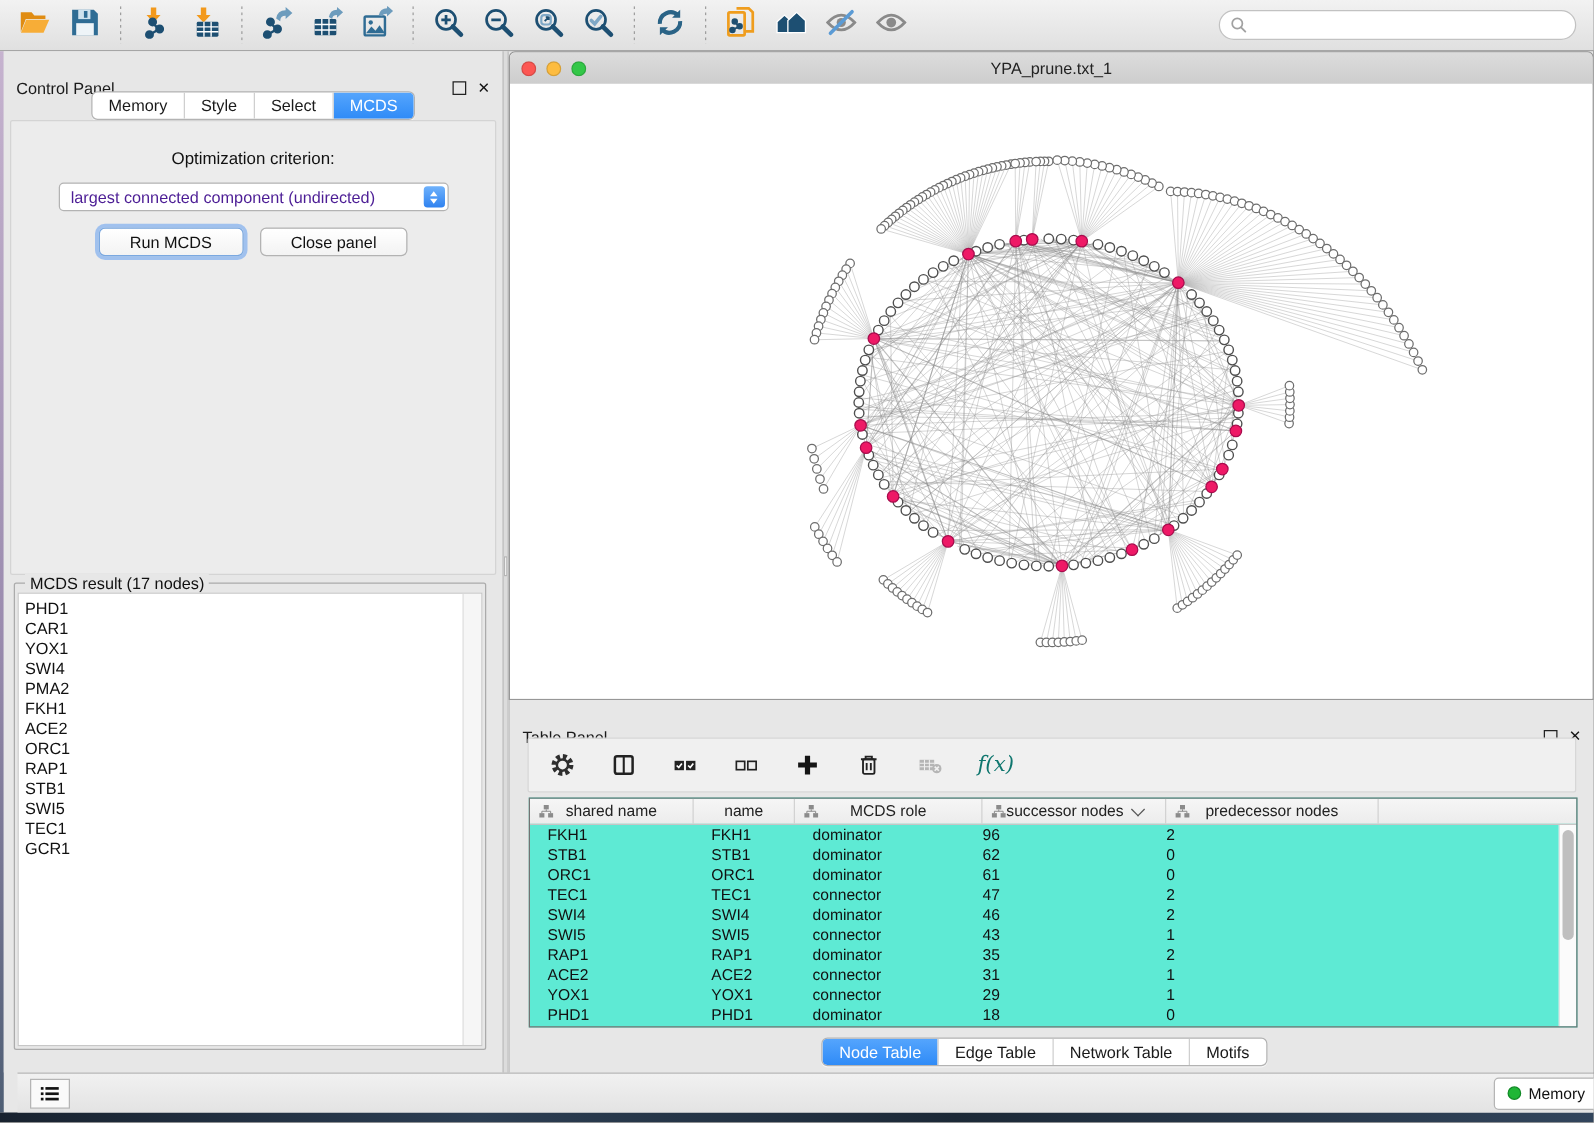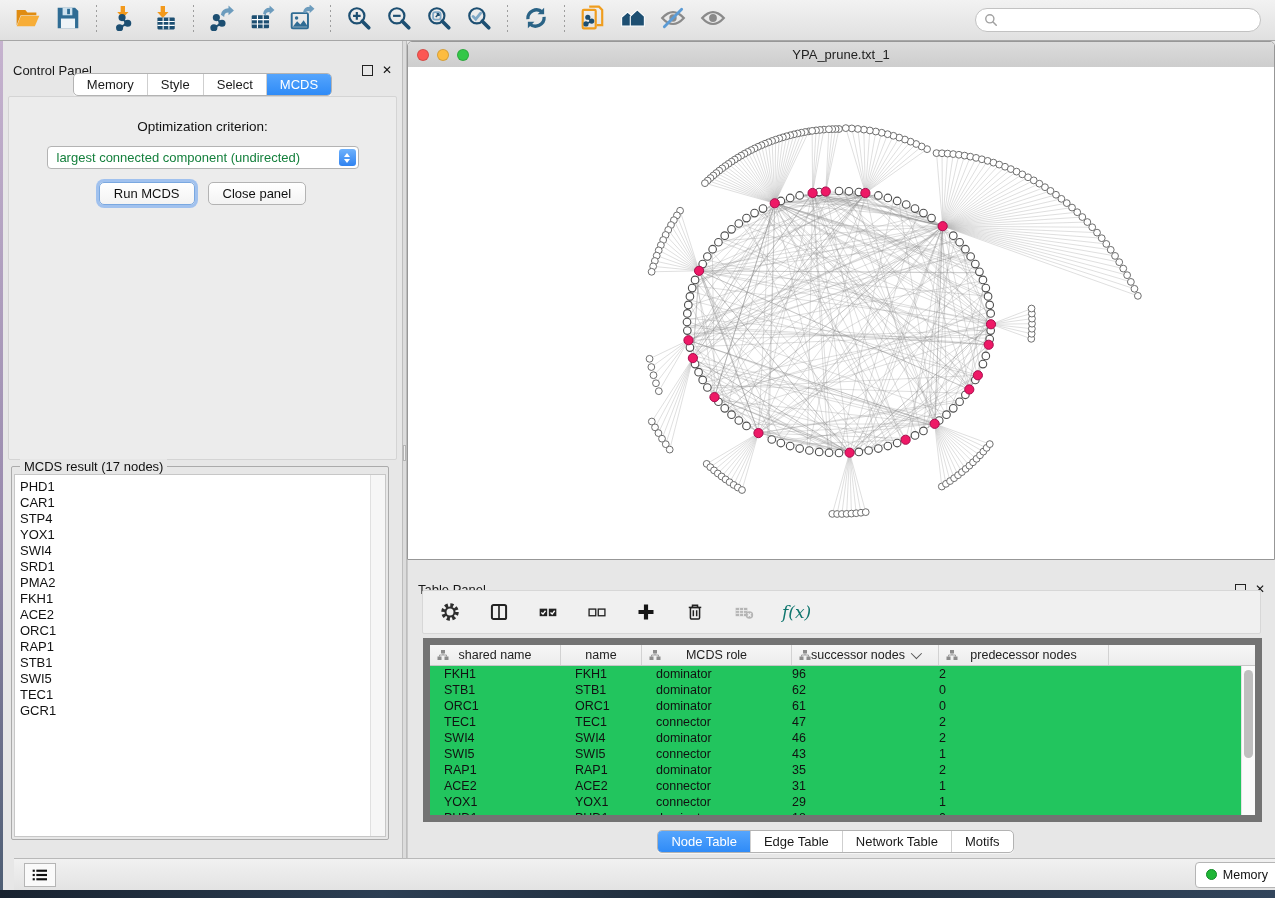--- a/index.html
+++ b/index.html
@@ -37,28 +37,28 @@
   .seg{display:inline-flex;border:1px solid #b3b3b3;border-radius:5px;background:#fff;overflow:hidden;box-shadow:0 1px 0 rgba(255,255,255,.6);}
   .seg>div{padding:3px 13px;font-size:13px;color:#1a1a1a;border-left:1px solid #cfcfcf;cursor:default;white-space:nowrap;}
   .seg>div:first-child{border-left:none;}
   .seg>div.sel{background:linear-gradient(#55a5fd,#2f8bf7);color:#fff;}
   .cp-tabs{position:absolute;top:32px;left:0;right:0;text-align:center;}
   .cp-inset{position:absolute;left:5px;right:5px;top:55px;height:364px;background:#ececec;
     border:1px solid #d4d4d4;border-radius:2px;box-sizing:border-box;text-align:center;}
   .opt-label{margin-top:22px;font-size:13.5px;color:#111;}
   .dd{margin:12px auto 0;width:312px;height:23px;border:1px solid #b3b3b3;border-radius:4px;background:#fff;
     display:flex;align-items:center;box-sizing:border-box;padding-left:9px;position:relative;}
-  .dd-text{font-size:13px;color:#15803d;white-space:nowrap;}
+  .dd-text{font-size:13px;color:#4c1d95;white-space:nowrap;}
   .dd-step{position:absolute;right:2px;top:2px;bottom:2px;width:17px;border-radius:3px;
     background:linear-gradient(#6fb2fc,#2f82f0);display:flex;flex-direction:column;align-items:center;justify-content:center;gap:2px;}
   .dd-step .up{width:0;height:0;border-left:3.5px solid transparent;border-right:3.5px solid transparent;border-bottom:4px solid #fff;}
   .dd-step .dn{width:0;height:0;border-left:3.5px solid transparent;border-right:3.5px solid transparent;border-top:4px solid #fff;}
   .btn-row{margin-top:13px;display:flex;justify-content:center;gap:13px;}
   .mac-btn{background:linear-gradient(#ffffff,#f3f3f3);border:1px solid #b3b3b3;border-radius:5px;
-    font-size:13px;color:#111;padding:3px 14px;}
+    font-size:13px;color:#111;padding:3px 24px;}
   .mac-btn.focused{box-shadow:0 0 0 3px rgba(110,165,240,.6);border-color:#7aa8e0;}
   .result-group{position:absolute;left:8px;top:425px;width:376px;height:372px;border:1px solid #ababab;border-radius:2px;}
   .result-legend{position:absolute;top:-8px;left:8px;background:#e7e7e7;padding:0 4px;font-size:13px;color:#111;}
   .result-list{position:absolute;left:2px;right:2px;top:7px;bottom:2px;background:#fff;border:1px solid #c7c7c7;overflow:hidden;}
   .result-scroll{position:absolute;right:0;top:0;bottom:0;width:14px;background:#f6f6f6;border-left:1px solid #e0e0e0;}
   .mcds-item{font-size:13px;color:#111;line-height:16px;padding-left:5px;}
   .result-items{padding-top:4px;}
 
   
   .vsplit{position:absolute;left:402px;top:41px;width:5px;height:817px;background:#dcdcdc;border-left:1px solid #bdbdbd;border-right:1px solid #bdbdbd;box-sizing:border-box;}
@@ -74,21 +74,21 @@
   .net-title{position:absolute;left:0;right:0;text-align:center;font-size:13px;color:#222;}
   .net-canvas{position:absolute;left:0;top:25px;right:0;bottom:0;background:#fff;}
 
   
   .table-panel{position:absolute;left:407px;top:560px;width:868px;height:298px;background:#e7e7e7;box-sizing:border-box;border-left:1px solid #c9c9c9;}
   .tp-toolbar{position:absolute;left:14px;right:14px;top:30px;height:44px;background:#f0f0f0;border:1px solid #d7d7d7;border-radius:2px;
     display:flex;align-items:center;gap:27px;padding-left:16px;box-sizing:border-box;}
   .tp-ic{width:22px;height:22px;display:flex;align-items:center;justify-content:center;}
   .tp-ic svg{width:20px;height:20px;}
   .fx{font-family:"DejaVu Serif","Liberation Serif",serif;font-style:italic;font-size:17px;color:#0f766e;}
-  .ntable{position:absolute;left:15px;right:13px;top:78px;bottom:36px;background:#22c55e;border:7px solid #737373;overflow:hidden;}
+  .ntable{position:absolute;left:15px;right:13px;top:78px;bottom:36px;background:#5eead4;border:1px solid #737373;overflow:hidden;}
   .thead{display:flex;height:20px;background:linear-gradient(#f6f6f6,#ececec);border-bottom:1px solid #c6c6c6;}
   .th{position:relative;display:flex;align-items:center;justify-content:center;font-size:12.5px;color:#222;
     border-right:1px solid #d2d2d2;box-sizing:border-box;}
   .th .tree{position:absolute;left:7px;top:4px;}
   .th .chev{margin-left:6px;width:7px;height:7px;border-right:1.4px solid #555;border-bottom:1.4px solid #555;transform:rotate(45deg) translateY(-2px);}
   .c0{width:131px;} .c1{width:81px;} .c2{width:150px;} .c3{width:147px;} .c4{width:170px;}
   .trow{display:flex;height:16px;align-items:center;}
   .tcell{font-size:12.5px;color:#111;box-sizing:border-box;padding-left:14px;white-space:nowrap;overflow:hidden;}
   .tcell.num{padding-left:0;padding-right:8px;}
   .tbl-scroll{position:absolute;right:0;top:21px;bottom:0;width:13px;background:#fbfbfb;border-left:1px solid #e3e3e3;}
@@ -288,24 +288,22 @@
         <button class="mac-btn focused">Run MCDS</button>
         <button class="mac-btn">Close panel</button>
       </div>
     </div>
     <div class="result-group">
       <span class="result-legend">MCDS result (17 nodes)</span>
       <div class="result-list">
         <div class="result-items">
             <div class="mcds-item">PHD1</div>
             <div class="mcds-item">CAR1</div>
-            <div class="mcds-item">STP4</div>
             <div class="mcds-item">YOX1</div>
             <div class="mcds-item">SWI4</div>
-            <div class="mcds-item">SRD1</div>
             <div class="mcds-item">PMA2</div>
             <div class="mcds-item">FKH1</div>
             <div class="mcds-item">ACE2</div>
             <div class="mcds-item">ORC1</div>
             <div class="mcds-item">RAP1</div>
             <div class="mcds-item">STB1</div>
             <div class="mcds-item">SWI5</div>
             <div class="mcds-item">TEC1</div>
             <div class="mcds-item">GCR1</div>
           </div>

